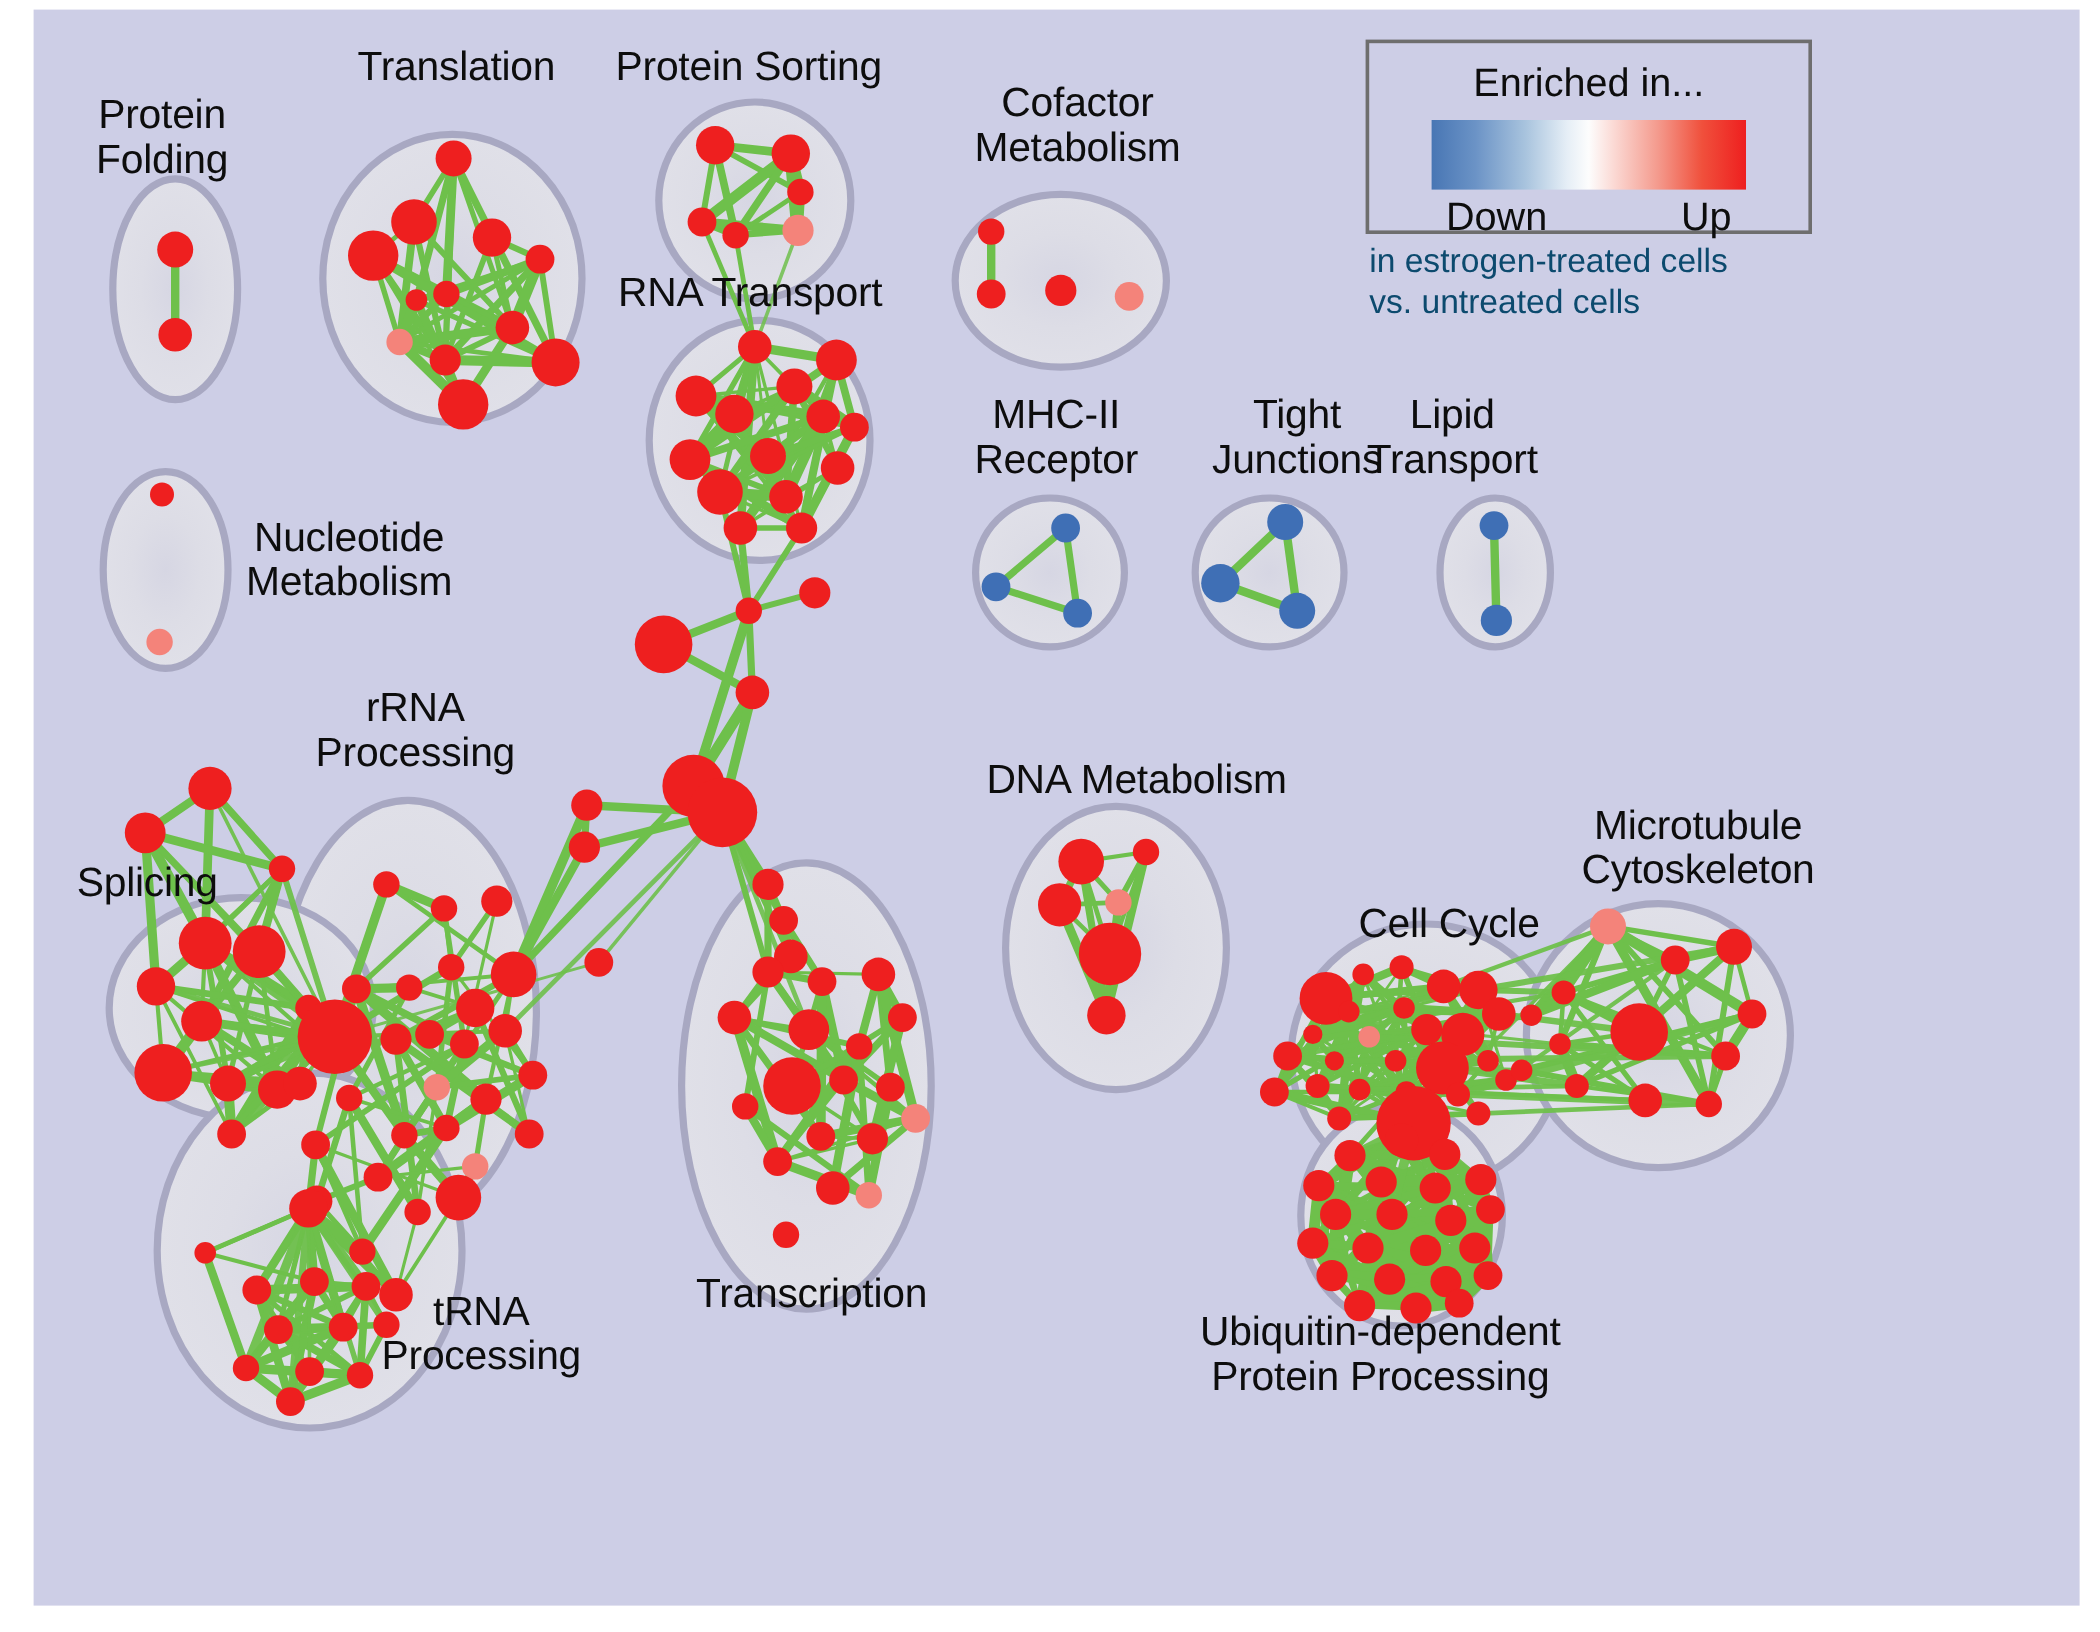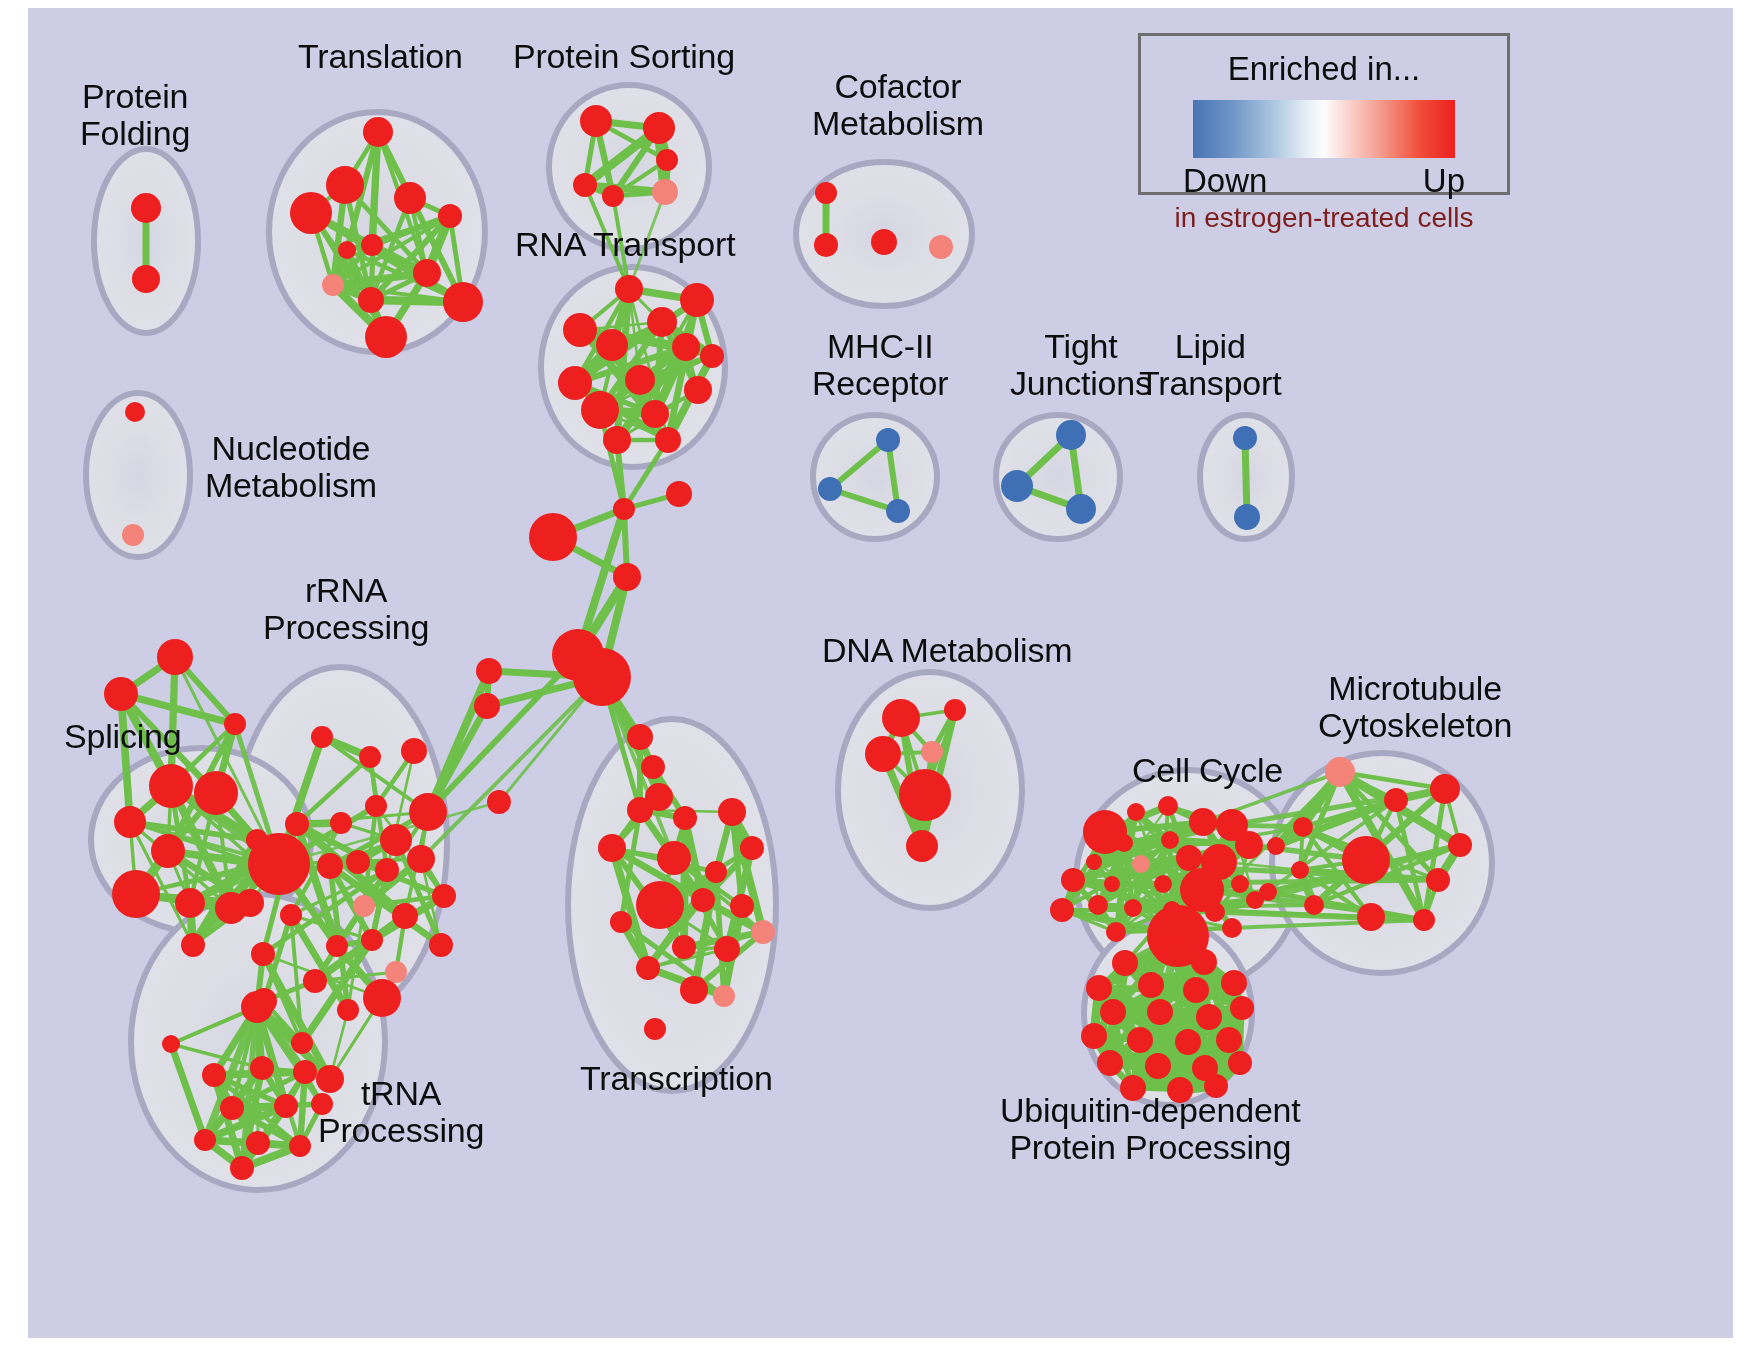--- a/index.html
+++ b/index.html
@@ -33,21 +33,21 @@
     margin:12px auto 0 auto;
     height:58px;
     background:linear-gradient(to right,#4876b4 0%,#6b93c6 14%,#a9c4de 30%,#e5eef6 43%,#fdfdfd 50%,#fbd9d4 58%,#f49a8d 72%,#f0503c 86%,#ee1f1f 100%);
   }
   #legend .lg-ends{
     display:flex;justify-content:space-between;
     font-size:33px;color:#0d0d0d;
     margin-top:4px;
   }
   #legend .lg-sub{
-    text-align:center;font-size:28px;color:#7f1d1d;line-height:1.16;margin-top:2px;
+    font-size:28px;color:#0c4a6e;line-height:1.16;margin-top:2px;
   }
 </style>
 </head>
 <body>
 
 <div id="stage">
 
   <svg id="canvas" viewBox="0 0 1750 1360">
     <defs>
       <radialGradient id="clgrad" cx="50%" cy="50%" r="50%">
@@ -995,20 +995,21 @@
       <div class="cl-label" style="left: 1132px; top: 752px;">Cell Cycle</div>
       <div class="cl-label" style="left: 1318px; top: 670px;">Microtubule
 Cytoskeleton</div>
       <div class="cl-label" style="left: 1000px; top: 1092px;">Ubiquitin-dependent
 Protein Processing</div>
     </div>
 
   <div id="legend" style="left: 1138px; top: 33px; width: 372px; height: 162px;">
     <div class="lg-title">Enriched in...</div>
     <div class="lg-bar" style="width: 262px;"></div>
-    <div class="lg-ends" style="padding: 0px 42px;">
+    <div class="lg-ends" style="padding: 0px 64px;">
       <span>Down</span>
       <span>Up</span>
     </div>
     <div class="lg-sub">in estrogen-treated cells</div>
+    <div class="lg-sub">vs. untreated cells</div>
   </div>
 
 </div>
 
 </body></html>

